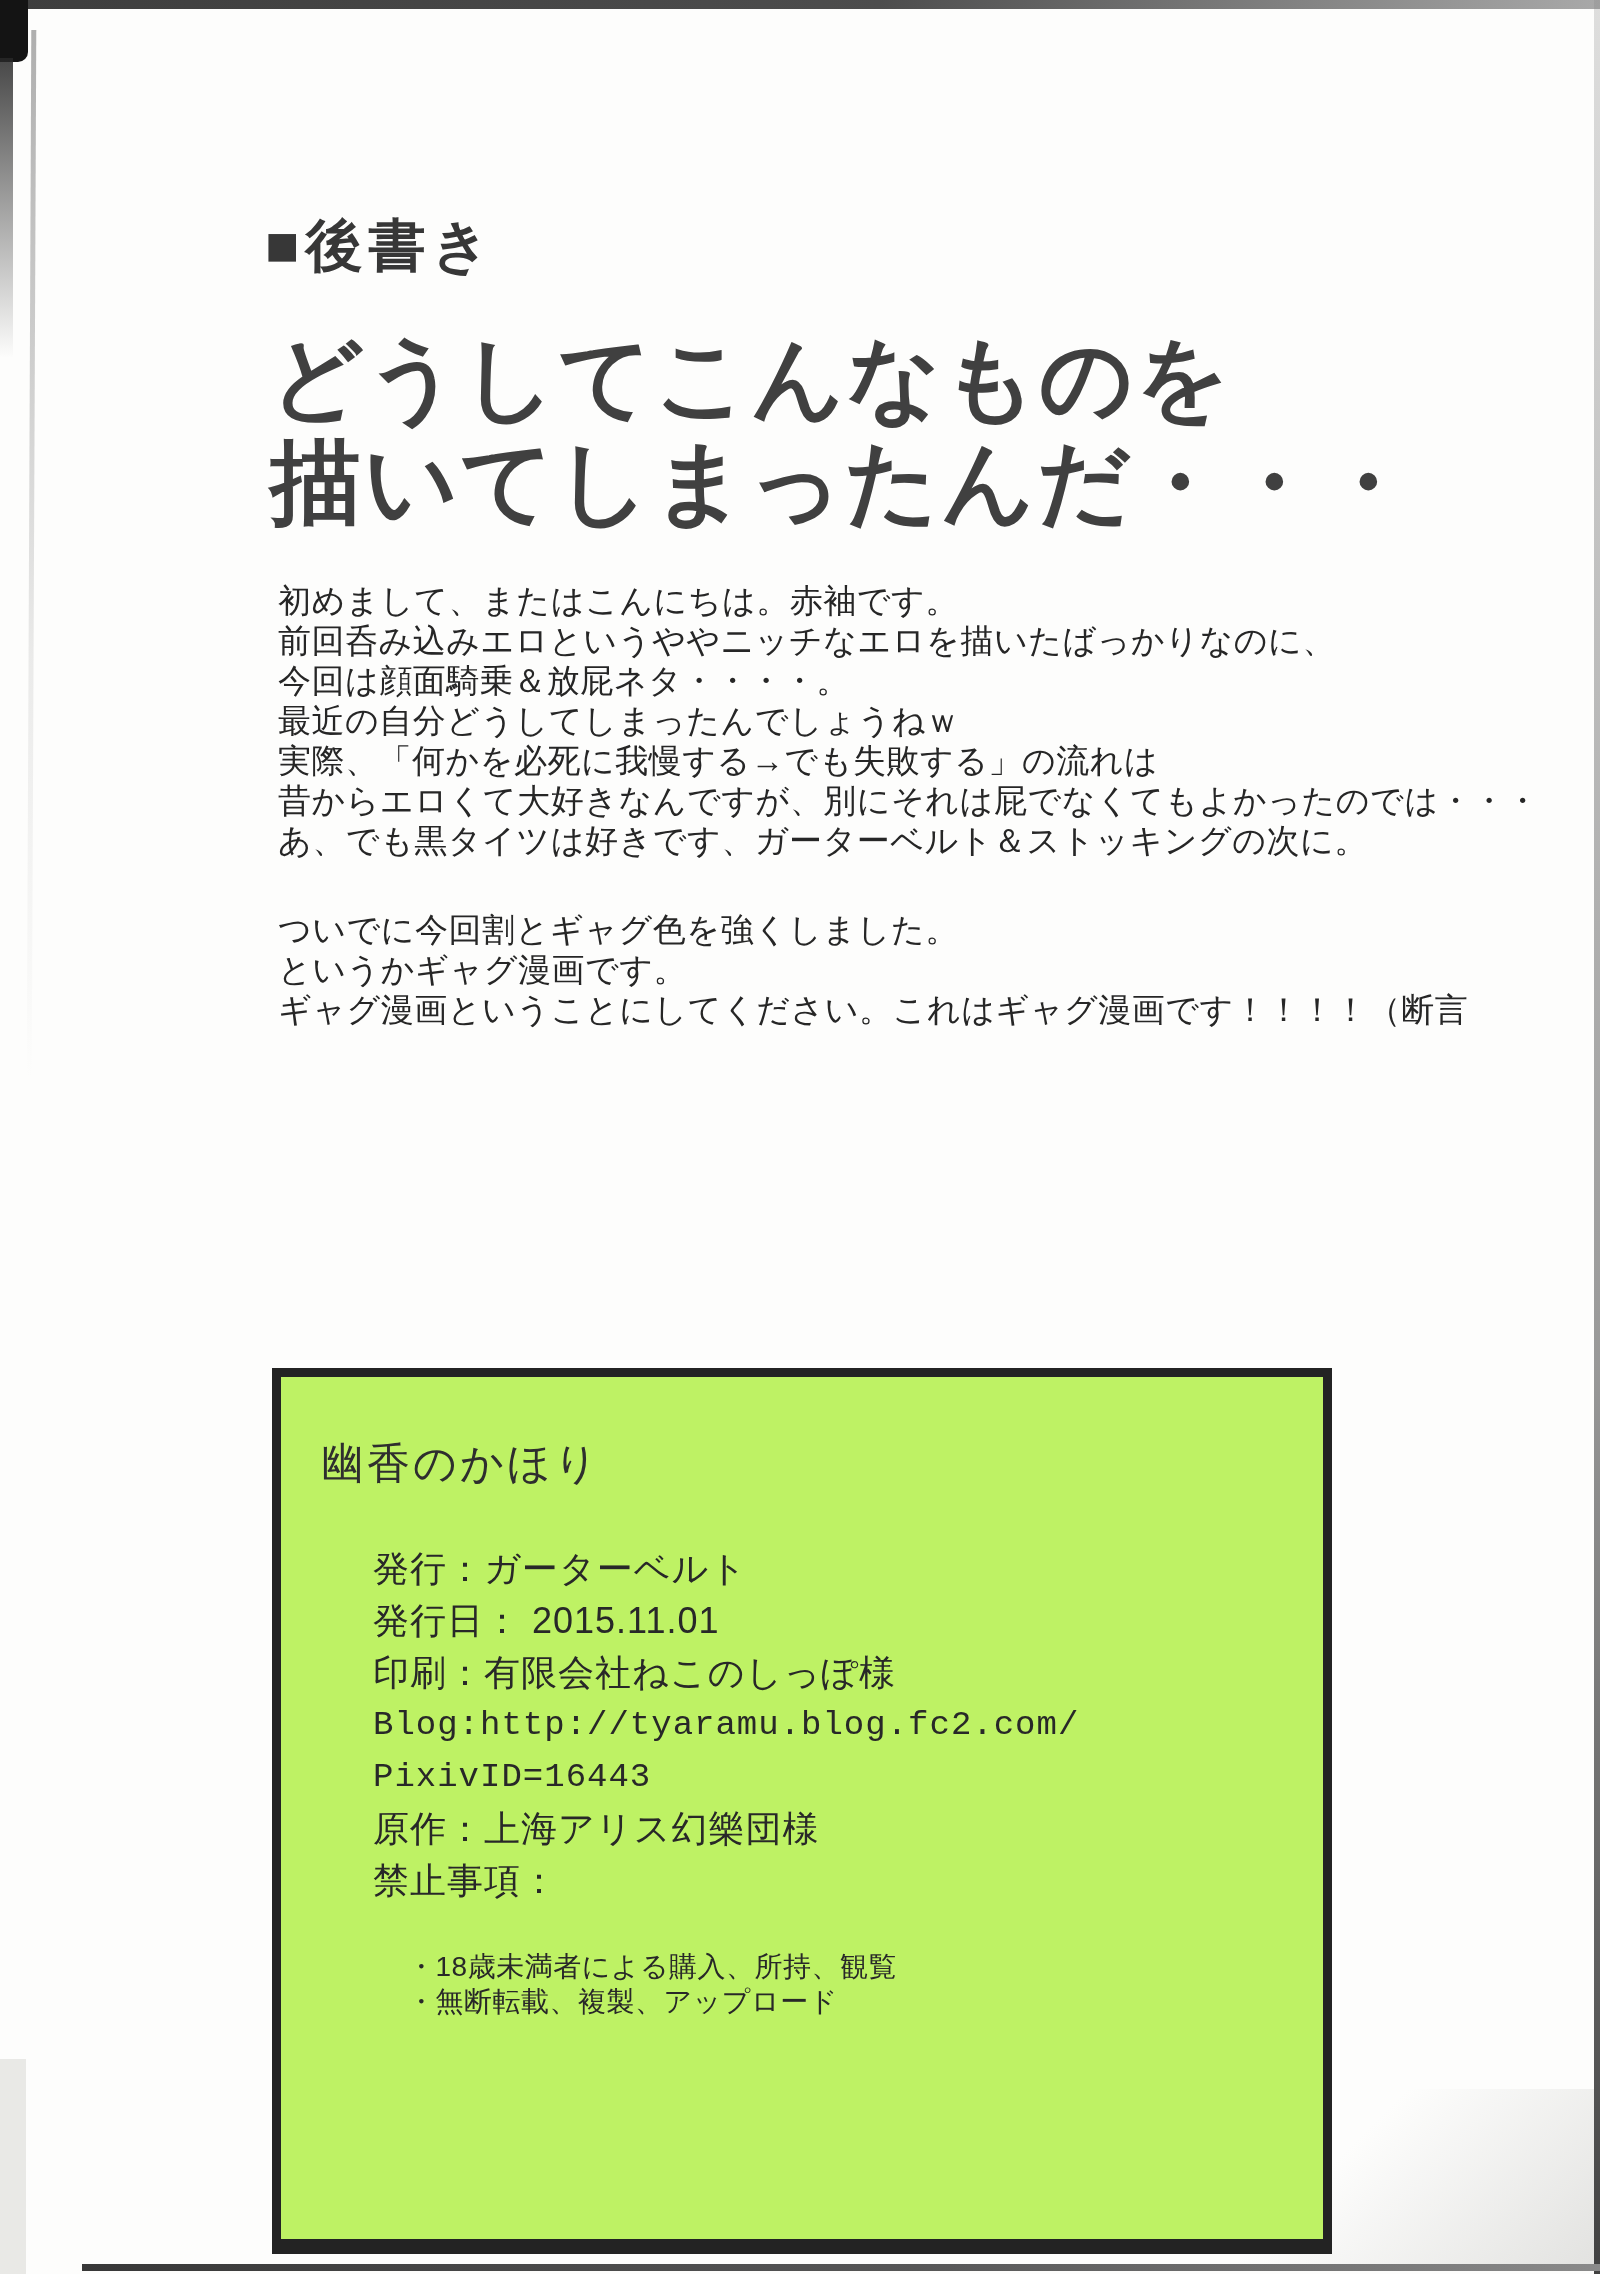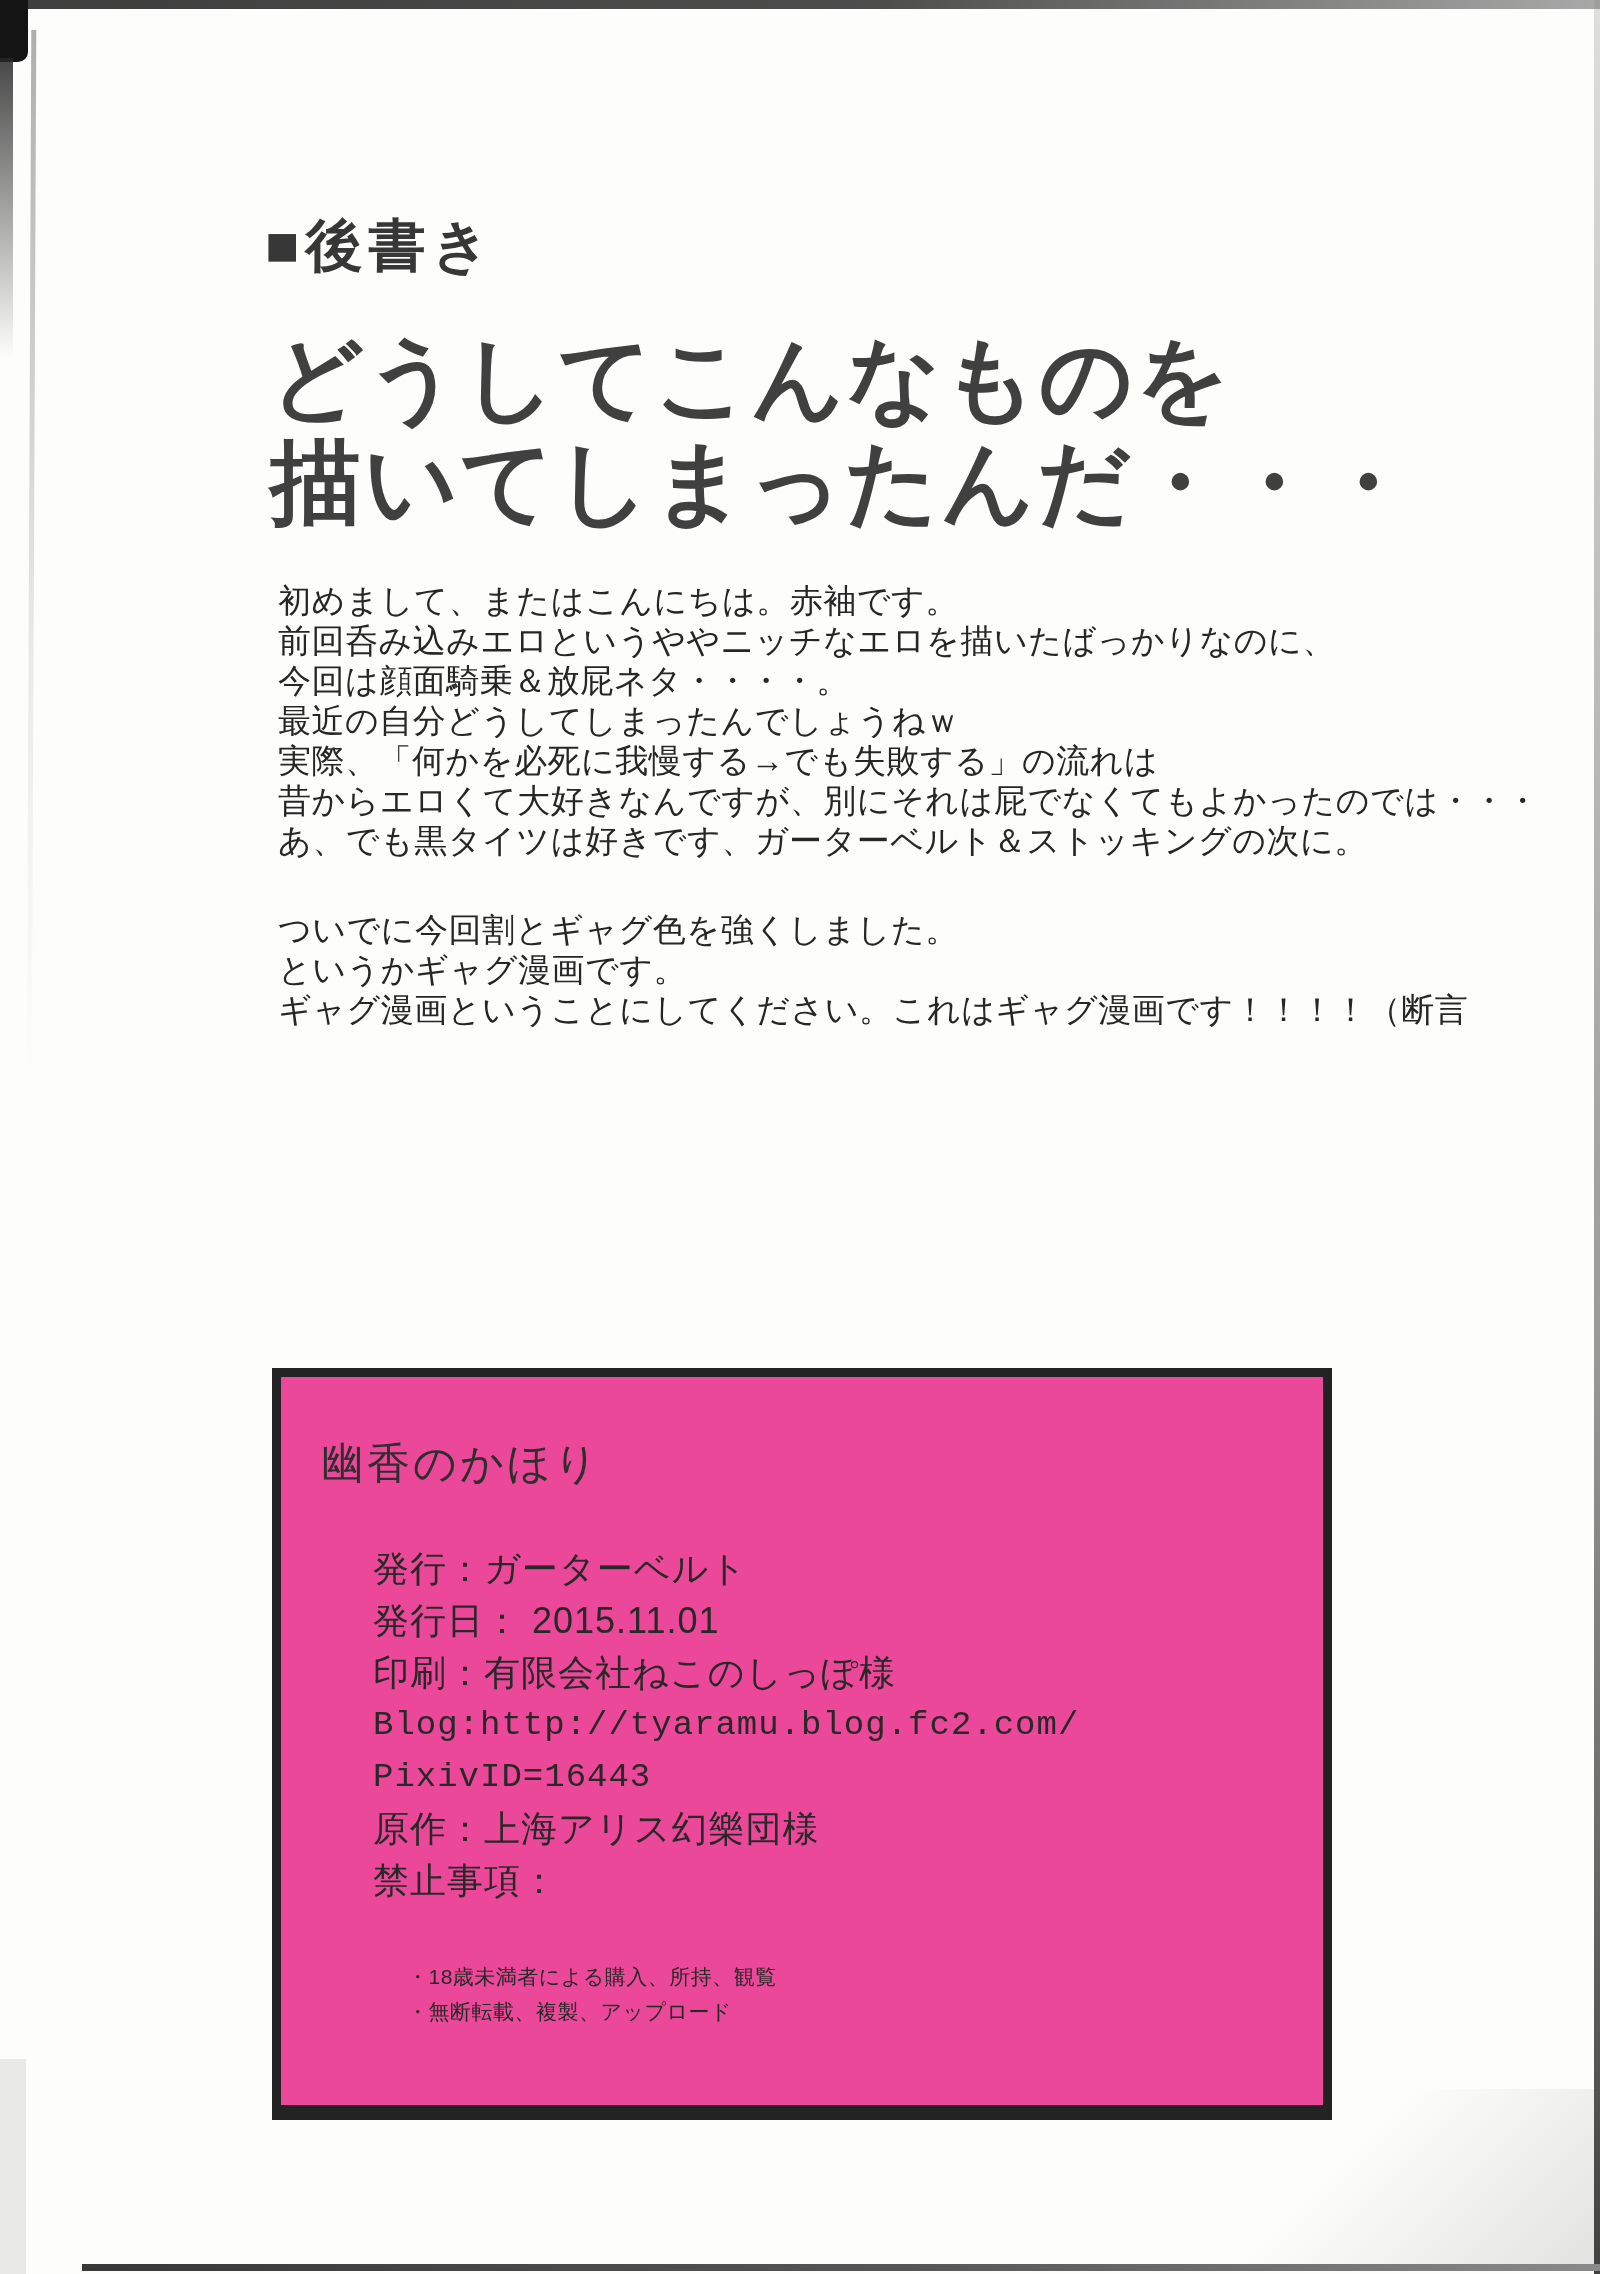--- a/index.html
+++ b/index.html
@@ -40,36 +40,36 @@
     font-size:92px;line-height:104px;font-weight:600;letter-spacing:2px;color:#404040;
     white-space:nowrap;
   }
   .body-block{position:absolute;left:278px;width:1300px;
     font-size:33px;line-height:40px;letter-spacing:.5px;color:#262626;white-space:nowrap;}
   .p1{top:581px;}
   .p2{top:910px;}
   .p3{top:1014px;}
 
   .colophon{
-    position:absolute;left:272px;top:1368px;width:1060px;height:752px;
-    box-sizing:border-box;background:#ec4899;
+    position:absolute;left:272px;top:1368px;width:1060px;height:886px;
+    box-sizing:border-box;background:#bef264;
     border:9px solid #232323;border-bottom-width:15px;
   }
   .colophon-title{
     position:absolute;left:40px;top:58px;
     font-size:43px;letter-spacing:3px;color:#2e2e2e;white-space:nowrap;
   }
   .colophon-rows{
     position:absolute;left:92px;top:166px;
     font-size:36px;line-height:52px;letter-spacing:1px;color:#282828;white-space:nowrap;
   }
   .row-mono{font-family:"Liberation Mono","DejaVu Sans Mono",monospace;font-size:34px;}
   .colophon-bullets{
     position:absolute;left:126px;top:572px;
-    font-size:21px;line-height:35px;letter-spacing:.5px;color:#282828;white-space:nowrap;margin-top:10px;
+    font-size:28px;line-height:35px;letter-spacing:.5px;color:#282828;white-space:nowrap;
   }
 </style>
 </head>
 <body>
 
 <div class="page">
 
   <div class="top-edge"></div>
   <div class="corner-blob"></div>
   <div class="left-edge-fade"></div>

